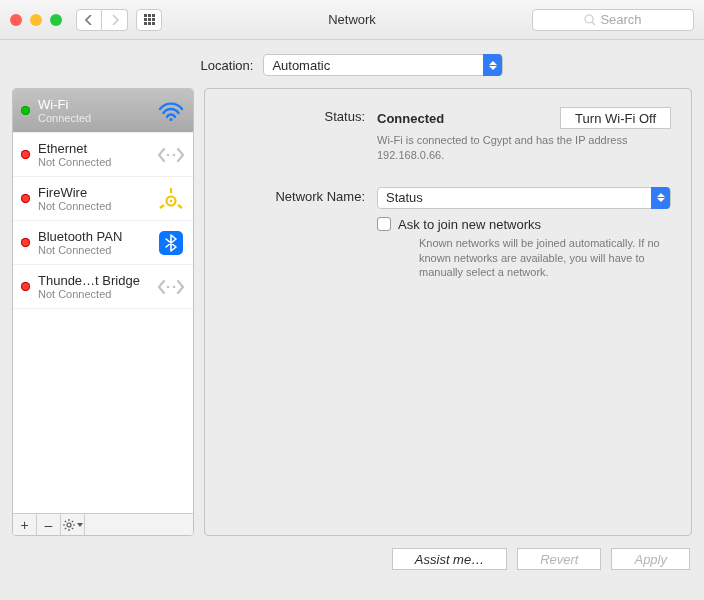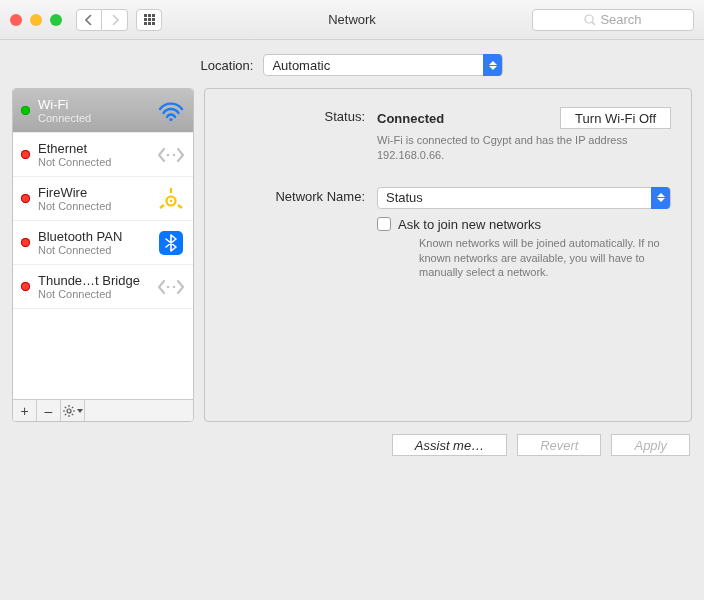--- a/index.html
+++ b/index.html
@@ -69,21 +69,21 @@
     display:flex; flex-direction:column; align-items:center; justify-content:center;
     gap:1px;
   }
   .mac-select .cap .tri{ width:0;height:0; border-left:4px solid transparent;border-right:4px solid transparent;}
   .mac-select .cap .up{ border-bottom:4px solid #fff;}
   .mac-select .cap .dn{ border-top:4px solid #fff;}
 
   
   .body{
     display:flex; gap:10px; padding:0 12px;
-    height:334px;
+    height:448px;
   }
   
   .sidebar{
     width:182px; display:flex; flex-direction:column;
     border:1px solid #c4c4c4; border-radius:4px; background:#fff;
     overflow:hidden;
   }
   .iface-list{ flex:1; overflow:auto; }
   .iface-item{
     display:flex; align-items:center; padding:8px 8px 8px 8px;

